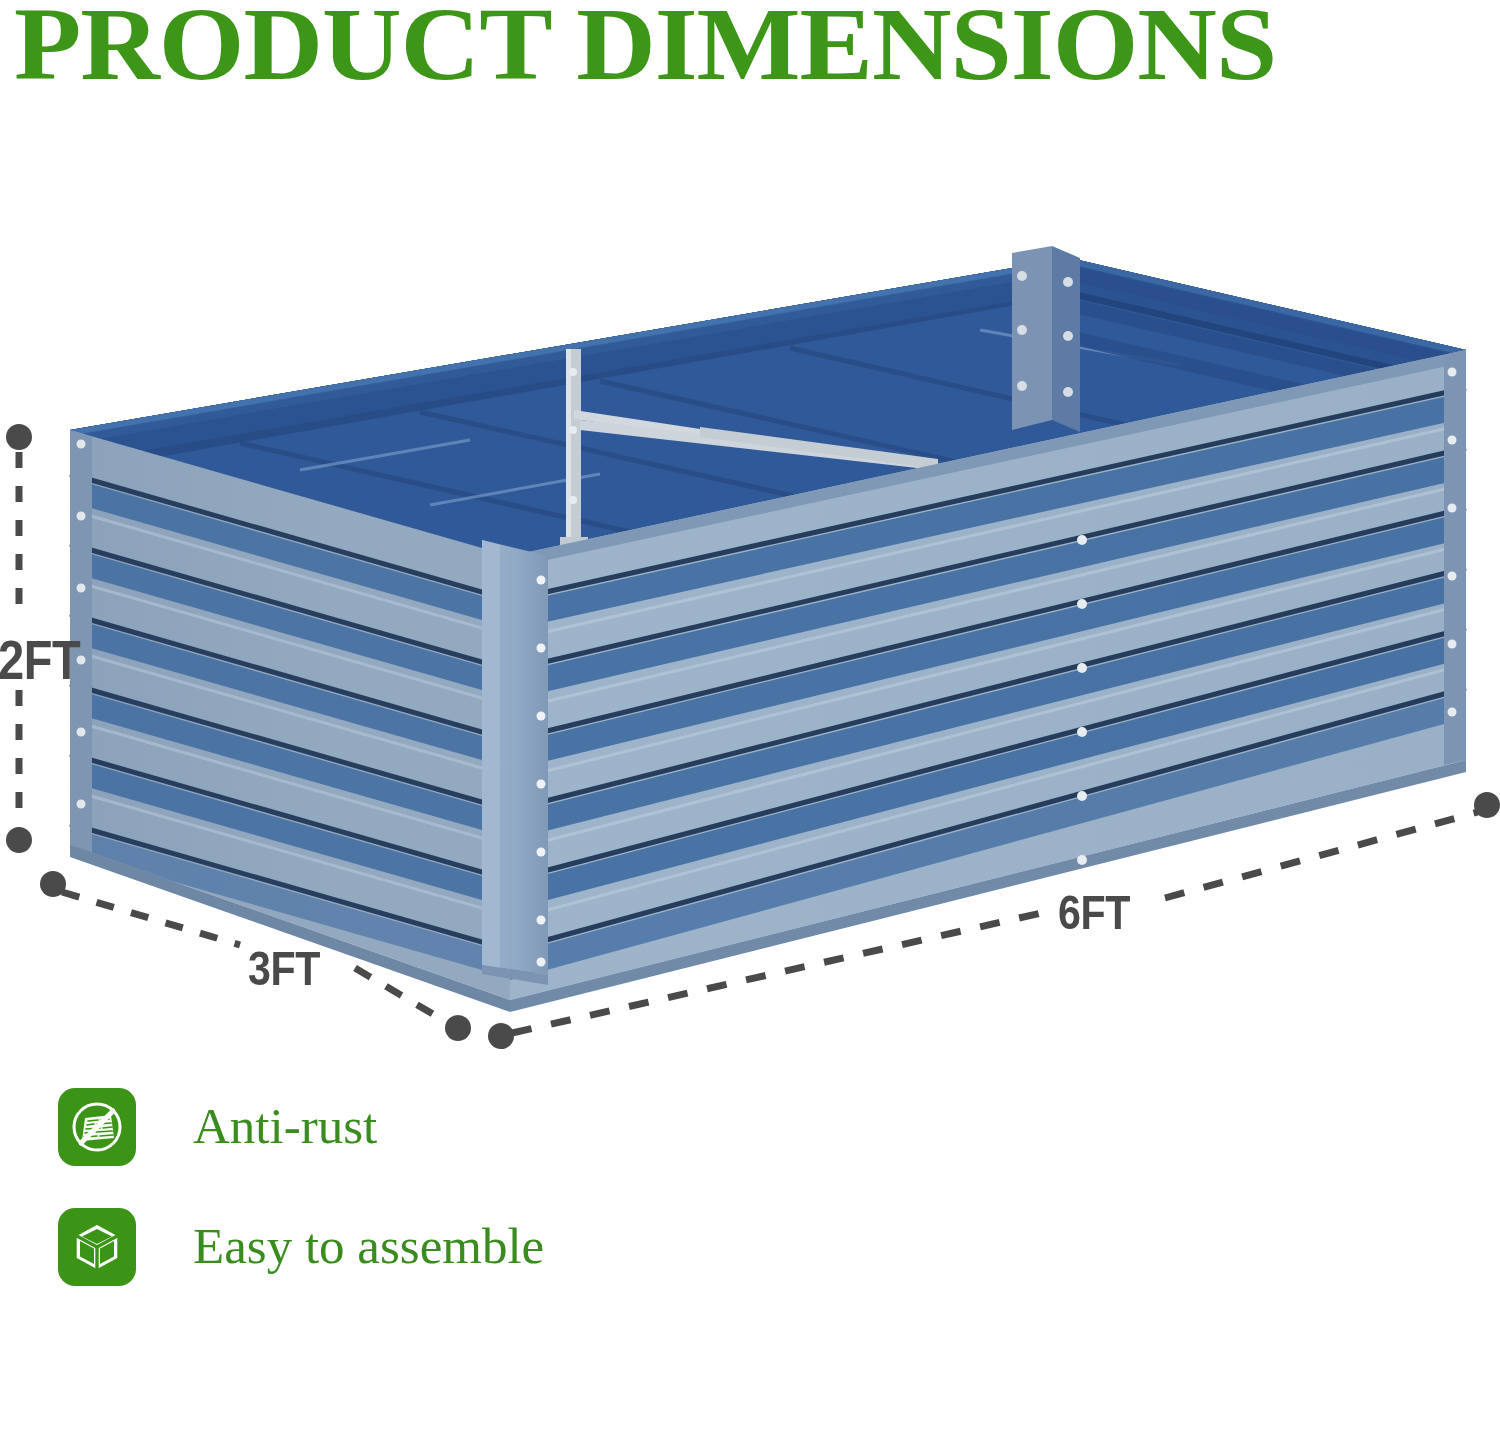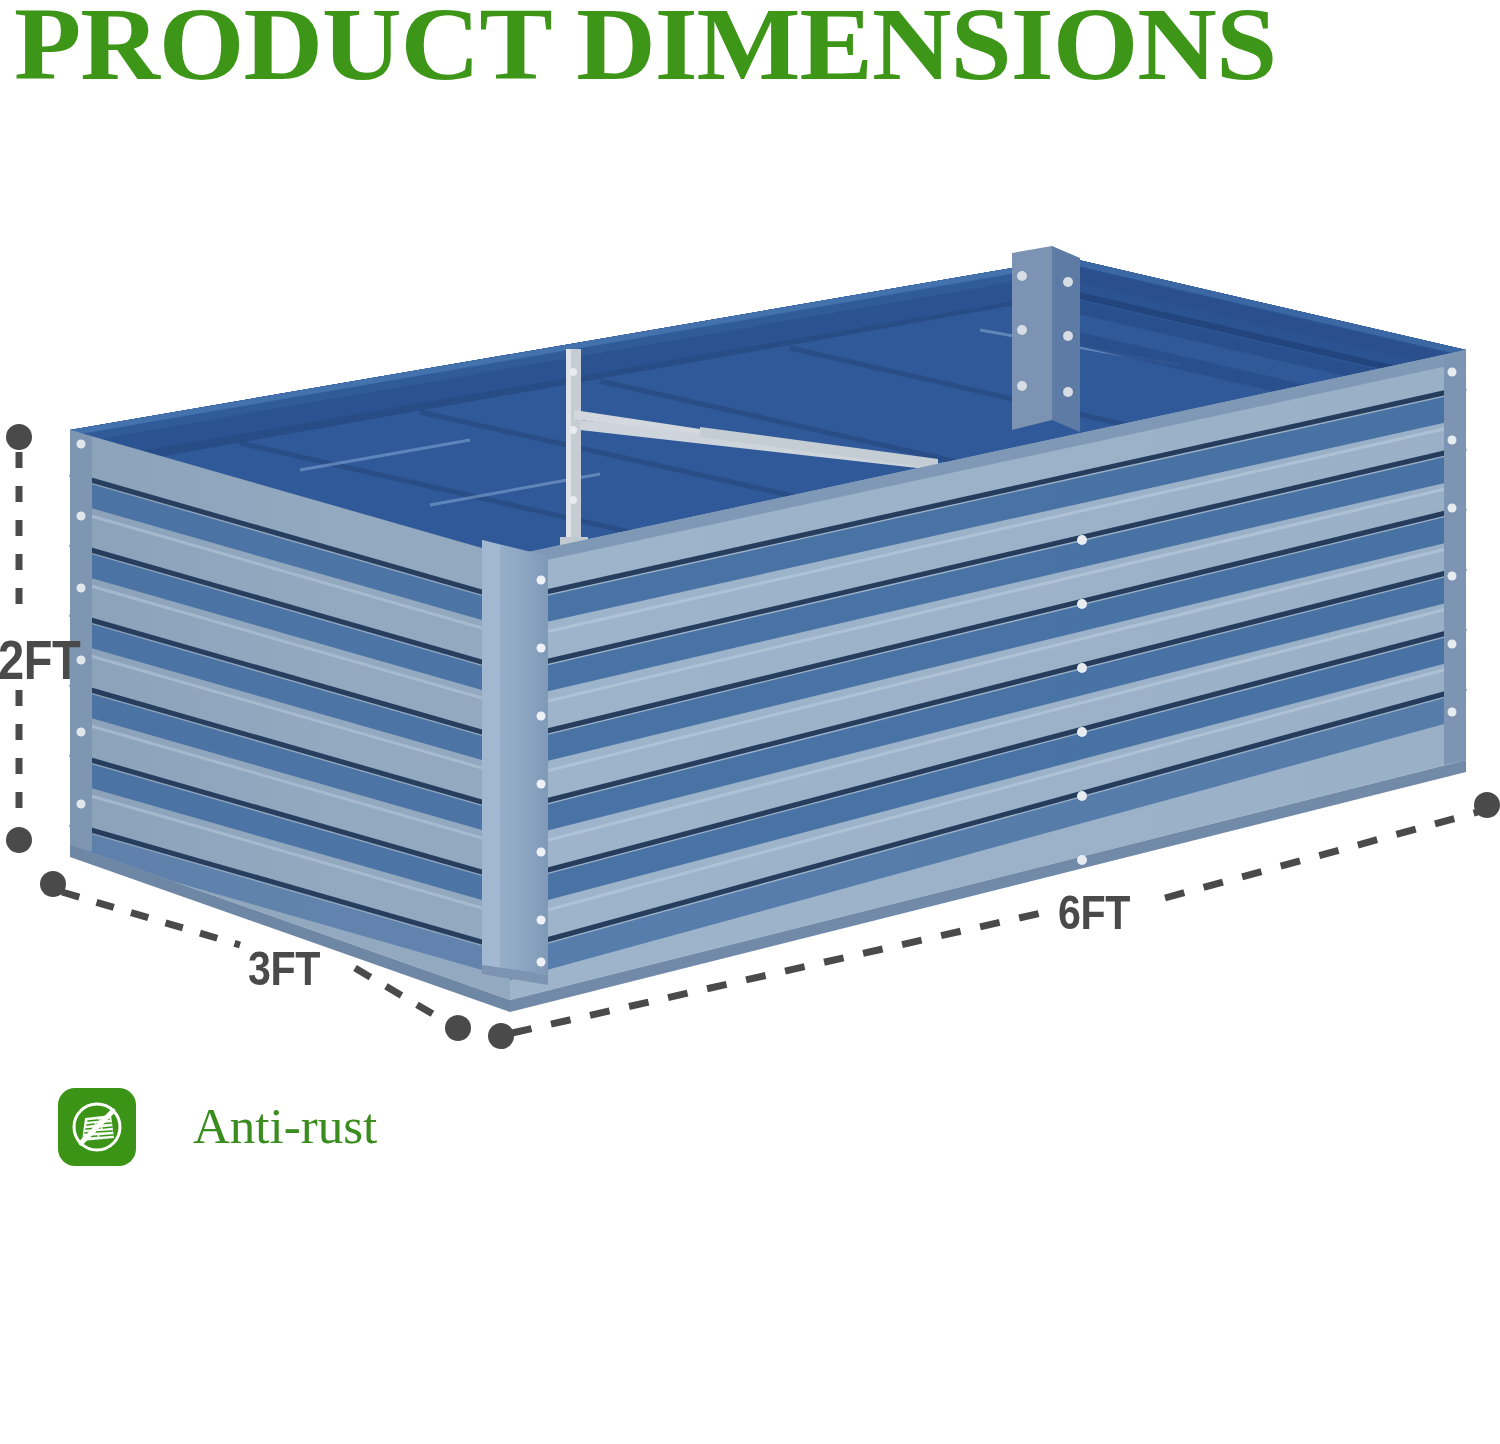--- a/index.html
+++ b/index.html
@@ -382,14 +382,35 @@
         </g>
 
         <line x1="14" y1="46" x2="46" y2="14" stroke="#ffffff" stroke-width="5" stroke-linecap="round"></line>
         <line x1="14" y1="46" x2="46" y2="14" stroke="#3c9417" stroke-width="1.5" stroke-linecap="round" opacity="0"></line>
       </svg>
     </div>
     <div class="feat-label">Anti-rust</div>
   </div>
 
 
+  <div class="feature">
+    <div class="feat-icon">
+      <svg width="58" height="58" viewBox="0 0 58 58">
+
+        <path d="M29,5 L51,17 L51,41 L29,53 L7,41 L7,17 Z" fill="#ffffff"></path>
+
+        <g stroke="#3c9417" stroke-width="3.4" fill="none" stroke-linejoin="round">
+          <path d="M29,5 L51,17 L29,29 L7,17 Z"></path>
+          <path d="M29,29 L29,53"></path>
+          <path d="M7,17 L7,41 L29,53 L51,41 L51,17"></path>
+        </g>
+
+        <g fill="#3c9417">
+          <path d="M29,11 L44,18.5 L29,26 L14,18.5 Z"></path>
+          <path d="M12,23 L26,30.5 L26,46 L12,38.5 Z"></path>
+          <path d="M46,23 L32,30.5 L32,46 L46,38.5 Z"></path>
+        </g>
+      </svg>
+    </div>
+    <div class="feat-label">Easy to assemble</div>
+  </div>
 
 </div>
 
 </body></html>

